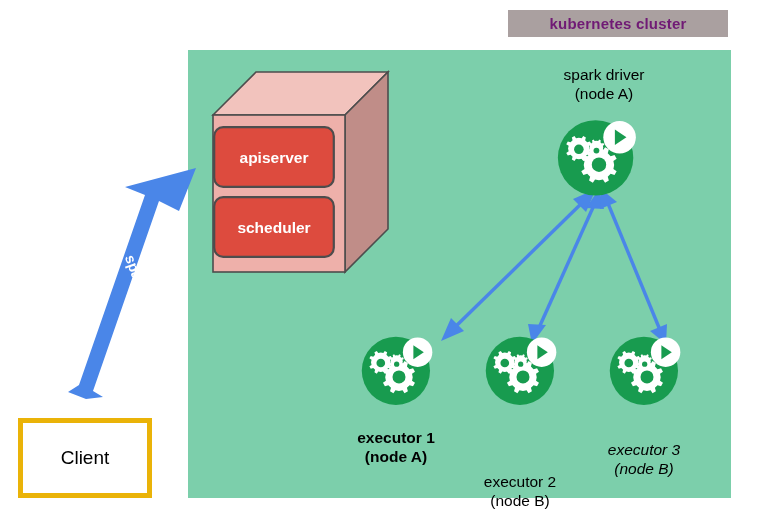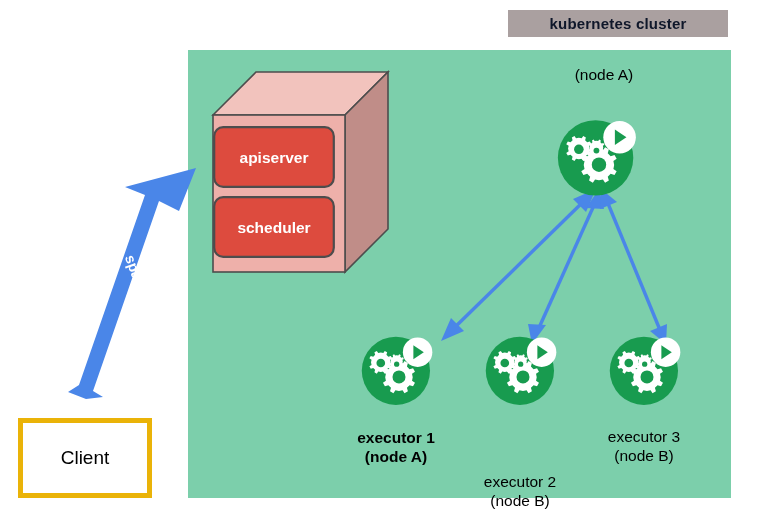--- a/index.html
+++ b/index.html
@@ -25,21 +25,21 @@
   
   #cluster-banner {
     left: 508px; top: 10px;
     width: 220px; height: 27px;
     background: #aaa0a0;
     display: flex;
     align-items: center;
     justify-content: center;
   }
   #cluster-banner .banner-text {
-    color: #0f172a;
+    color: #701a75;
     font-size: 15px;
     font-weight: bold;
     letter-spacing: .2px;
     white-space: nowrap;
   }
 
   
   #cluster-region {
     left: 188px; top: 50px;
     width: 543px; height: 448px;
@@ -66,21 +66,21 @@
   .node-label {
     text-align: center;
     font-size: 15.5px;
     color: #000000;
     line-height: 19px;
     white-space: nowrap;
   }
   #driver-label { left: 524px; top: 65px; width: 160px; }
   #executor-1-label { left: 338px; top: 428px; width: 116px; font-weight: bold; }
   #executor-2-label { left: 462px; top: 428px; width: 116px; margin-top: 44px; }
-  #executor-3-label { left: 586px; top: 427px; width: 116px; }
+  #executor-3-label { left: 586px; top: 440px; width: 116px; font-style: italic; }
 
   
   .spark-icon svg { display: block; }
 
   
   #vector-layer {
     left: 0; top: 0;
     width: 761px; height: 516px;
     pointer-events: none;
   }
@@ -216,20 +216,21 @@
         <circle cx="47" cy="41.5" r="3.4" fill="#189b4f"></circle>
       </g>
       <g>
         <circle cx="74" cy="26" r="19" fill="#ffffff"></circle>
         <polygon points="68.5,17 68.5,35 82,26" fill="#189b4f"></polygon>
       </g>
     </svg>
   </div>
 
   <div class="abs node-label" id="driver-label">
+    <div>spark driver</div>
     <div>(node A)</div>
   </div>
 
   <div class="abs node-label" id="executor-1-label">
     <div>executor 1</div>
     <div>(node A)</div>
   </div>
 
   <div class="abs node-label" id="executor-2-label">
     <div>executor 2</div>

